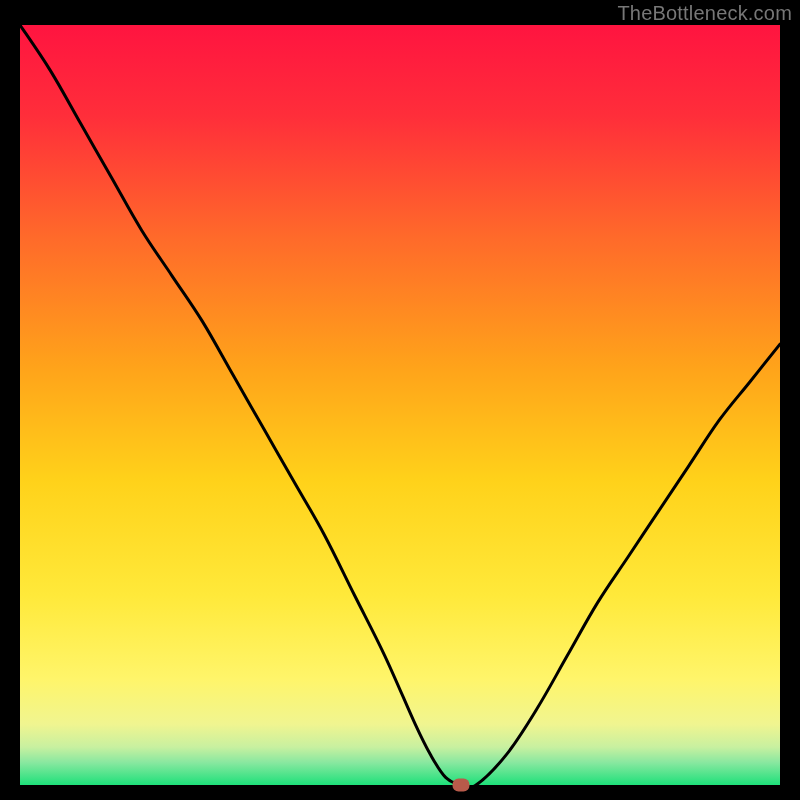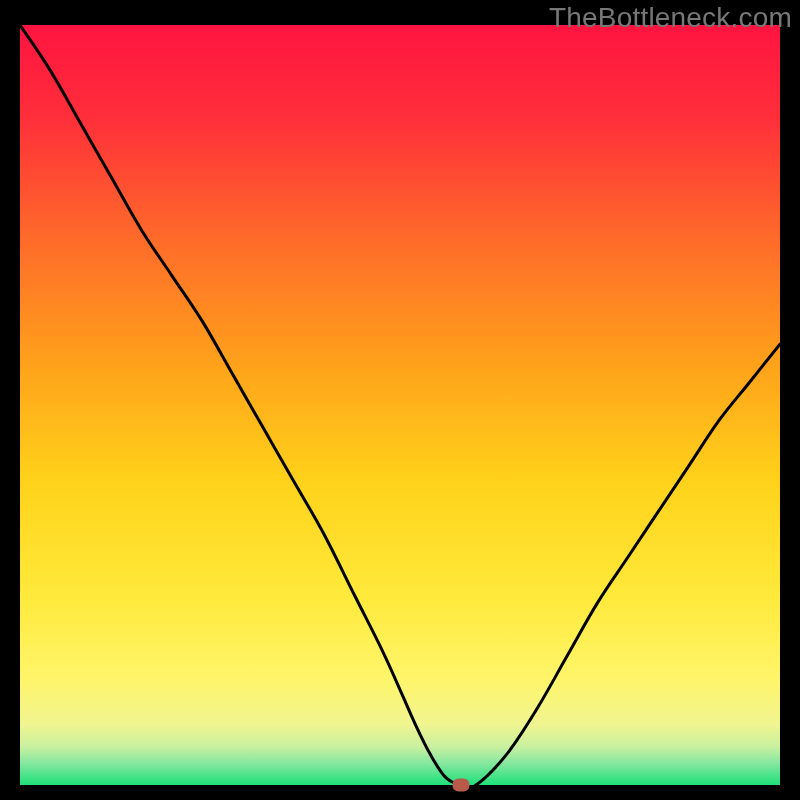--- a/index.html
+++ b/index.html
@@ -15,21 +15,21 @@
     position: relative;
     width: 800px;
     height: 800px;
     background: #000;
   }
   .watermark {
     position: absolute;
     top: 2px;
     right: 8px;
     color: #777;
-    font-size: 28px;
+    font-size: 20px;
     font-weight: 500;
     letter-spacing: 0.2px;
     z-index: 10;
   }
   .plot-area {
     position: absolute;
     left: 20px;
     top: 25px;
     width: 760px;
     height: 760px;

